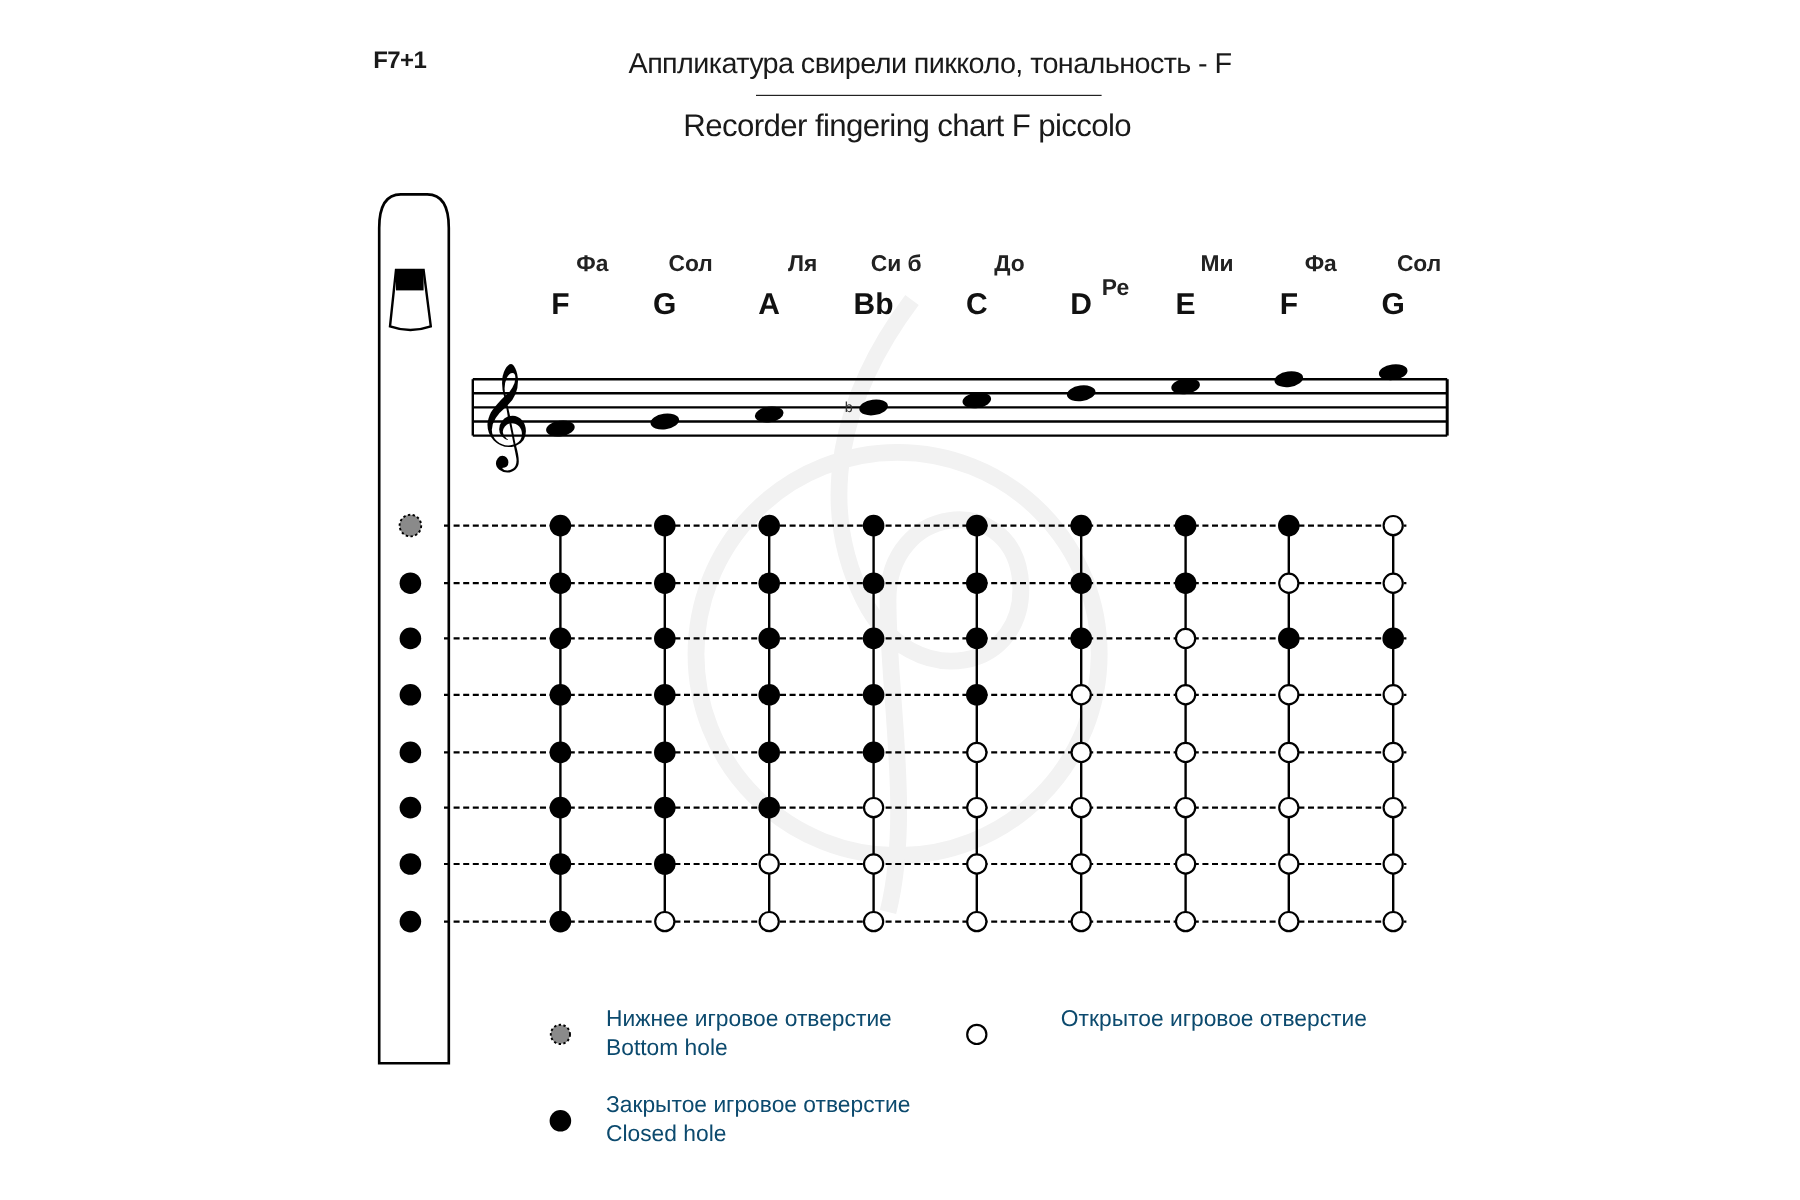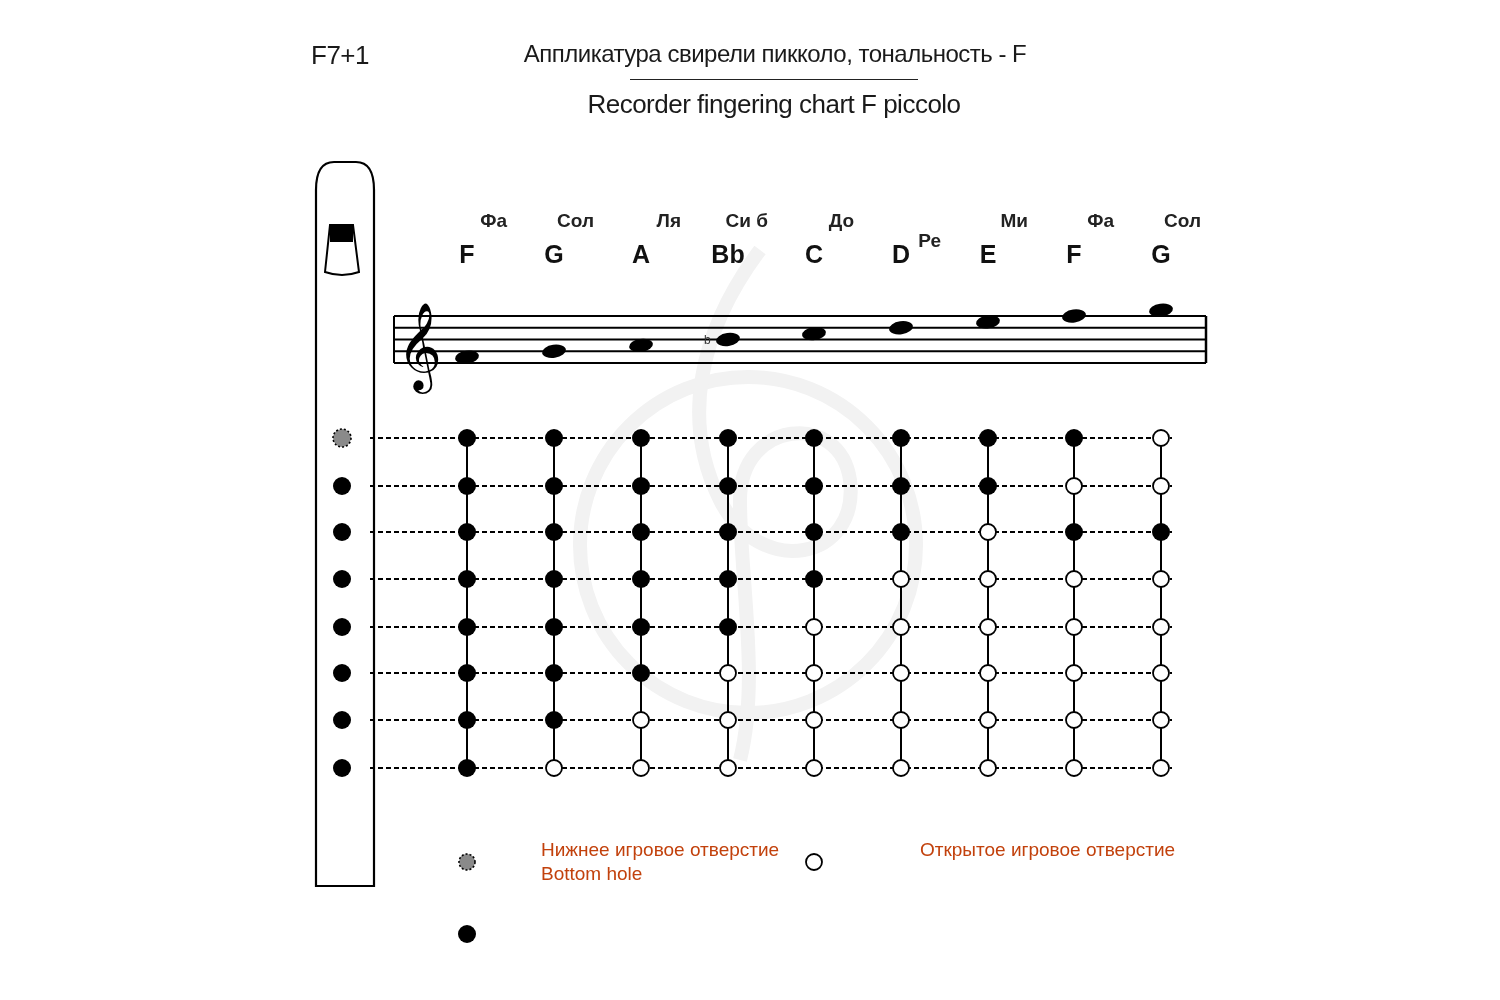--- a/index.html
+++ b/index.html
@@ -1,25 +1,25 @@
 <!DOCTYPE html>
 <html><head>
 <meta charset="utf-8">
 <style>
   html, body { margin:0; padding:0; background:#ffffff; }
   body { width:1500px; height:1000px; position:relative; overflow:hidden;
          font-family:"Liberation Sans", "DejaVu Sans", sans-serif; color:#111; }
   .abs { position:absolute; }
-  .code { left:311px; top:40px; font-size:26px; font-weight:400; color:#1a1a1a; letter-spacing:-0.5px; }
+  .code { left:311px; top:40px; font-size:20px; font-weight:700; color:#1a1a1a; letter-spacing:-0.5px; }
   .title-ru { left:440px; width:670px; top:40px; text-align:center; font-size:24px; color:#1a1a1a; letter-spacing:-0.5px; }
   .title-rule { left:630px; top:79px; width:288px; height:1px; background:#222; }
-  .title-en { left:439px; width:670px; top:89px; text-align:center; font-size:26px; color:#1a1a1a; letter-spacing:-0.5px; }
+  .title-en { left:421px; width:670px; top:89px; text-align:center; font-size:26px; color:#1a1a1a; letter-spacing:-0.5px; }
   .note-ru { width:80px; text-align:right; font-size:19px; color:#222; top:210px;font-weight:bold; }
   .note-en { width:80px; text-align:center; font-size:25px; font-weight:bold; color:#111; top:240px; }
-  .legend-text { font-size:19px; line-height:24px; color:#c2410c;margin-left:36px; }
+  .legend-text { font-size:19px; line-height:24px; color:#0c4a6e; }
   svg { position:absolute; left:0; top:0; }
 </style>
 </head>
 <body>
 
 <div class="abs code">F7+1</div>
 <div class="abs title-ru">Аппликатура свирели пикколо, тональность - F</div>
 <div class="abs title-rule"></div>
 <div class="abs title-en">Recorder fingering chart F piccolo</div>
 
@@ -188,13 +188,15 @@
   </div>
 
 <div class="abs legend-text" style="left:505px; top:838px;">
   <div>Нижнее игровое отверстие</div>
   <div>Bottom hole</div>
 </div>
 <div class="abs legend-text" style="left:884px; top:838px;">
   <div>Открытое игровое отверстие</div>
 </div>
 <div class="abs legend-text" style="left:505px; top:910px;">
+  <div>Закрытое игровое отверстие</div>
+  <div>Closed hole</div>
 </div>
 
 </body></html>

